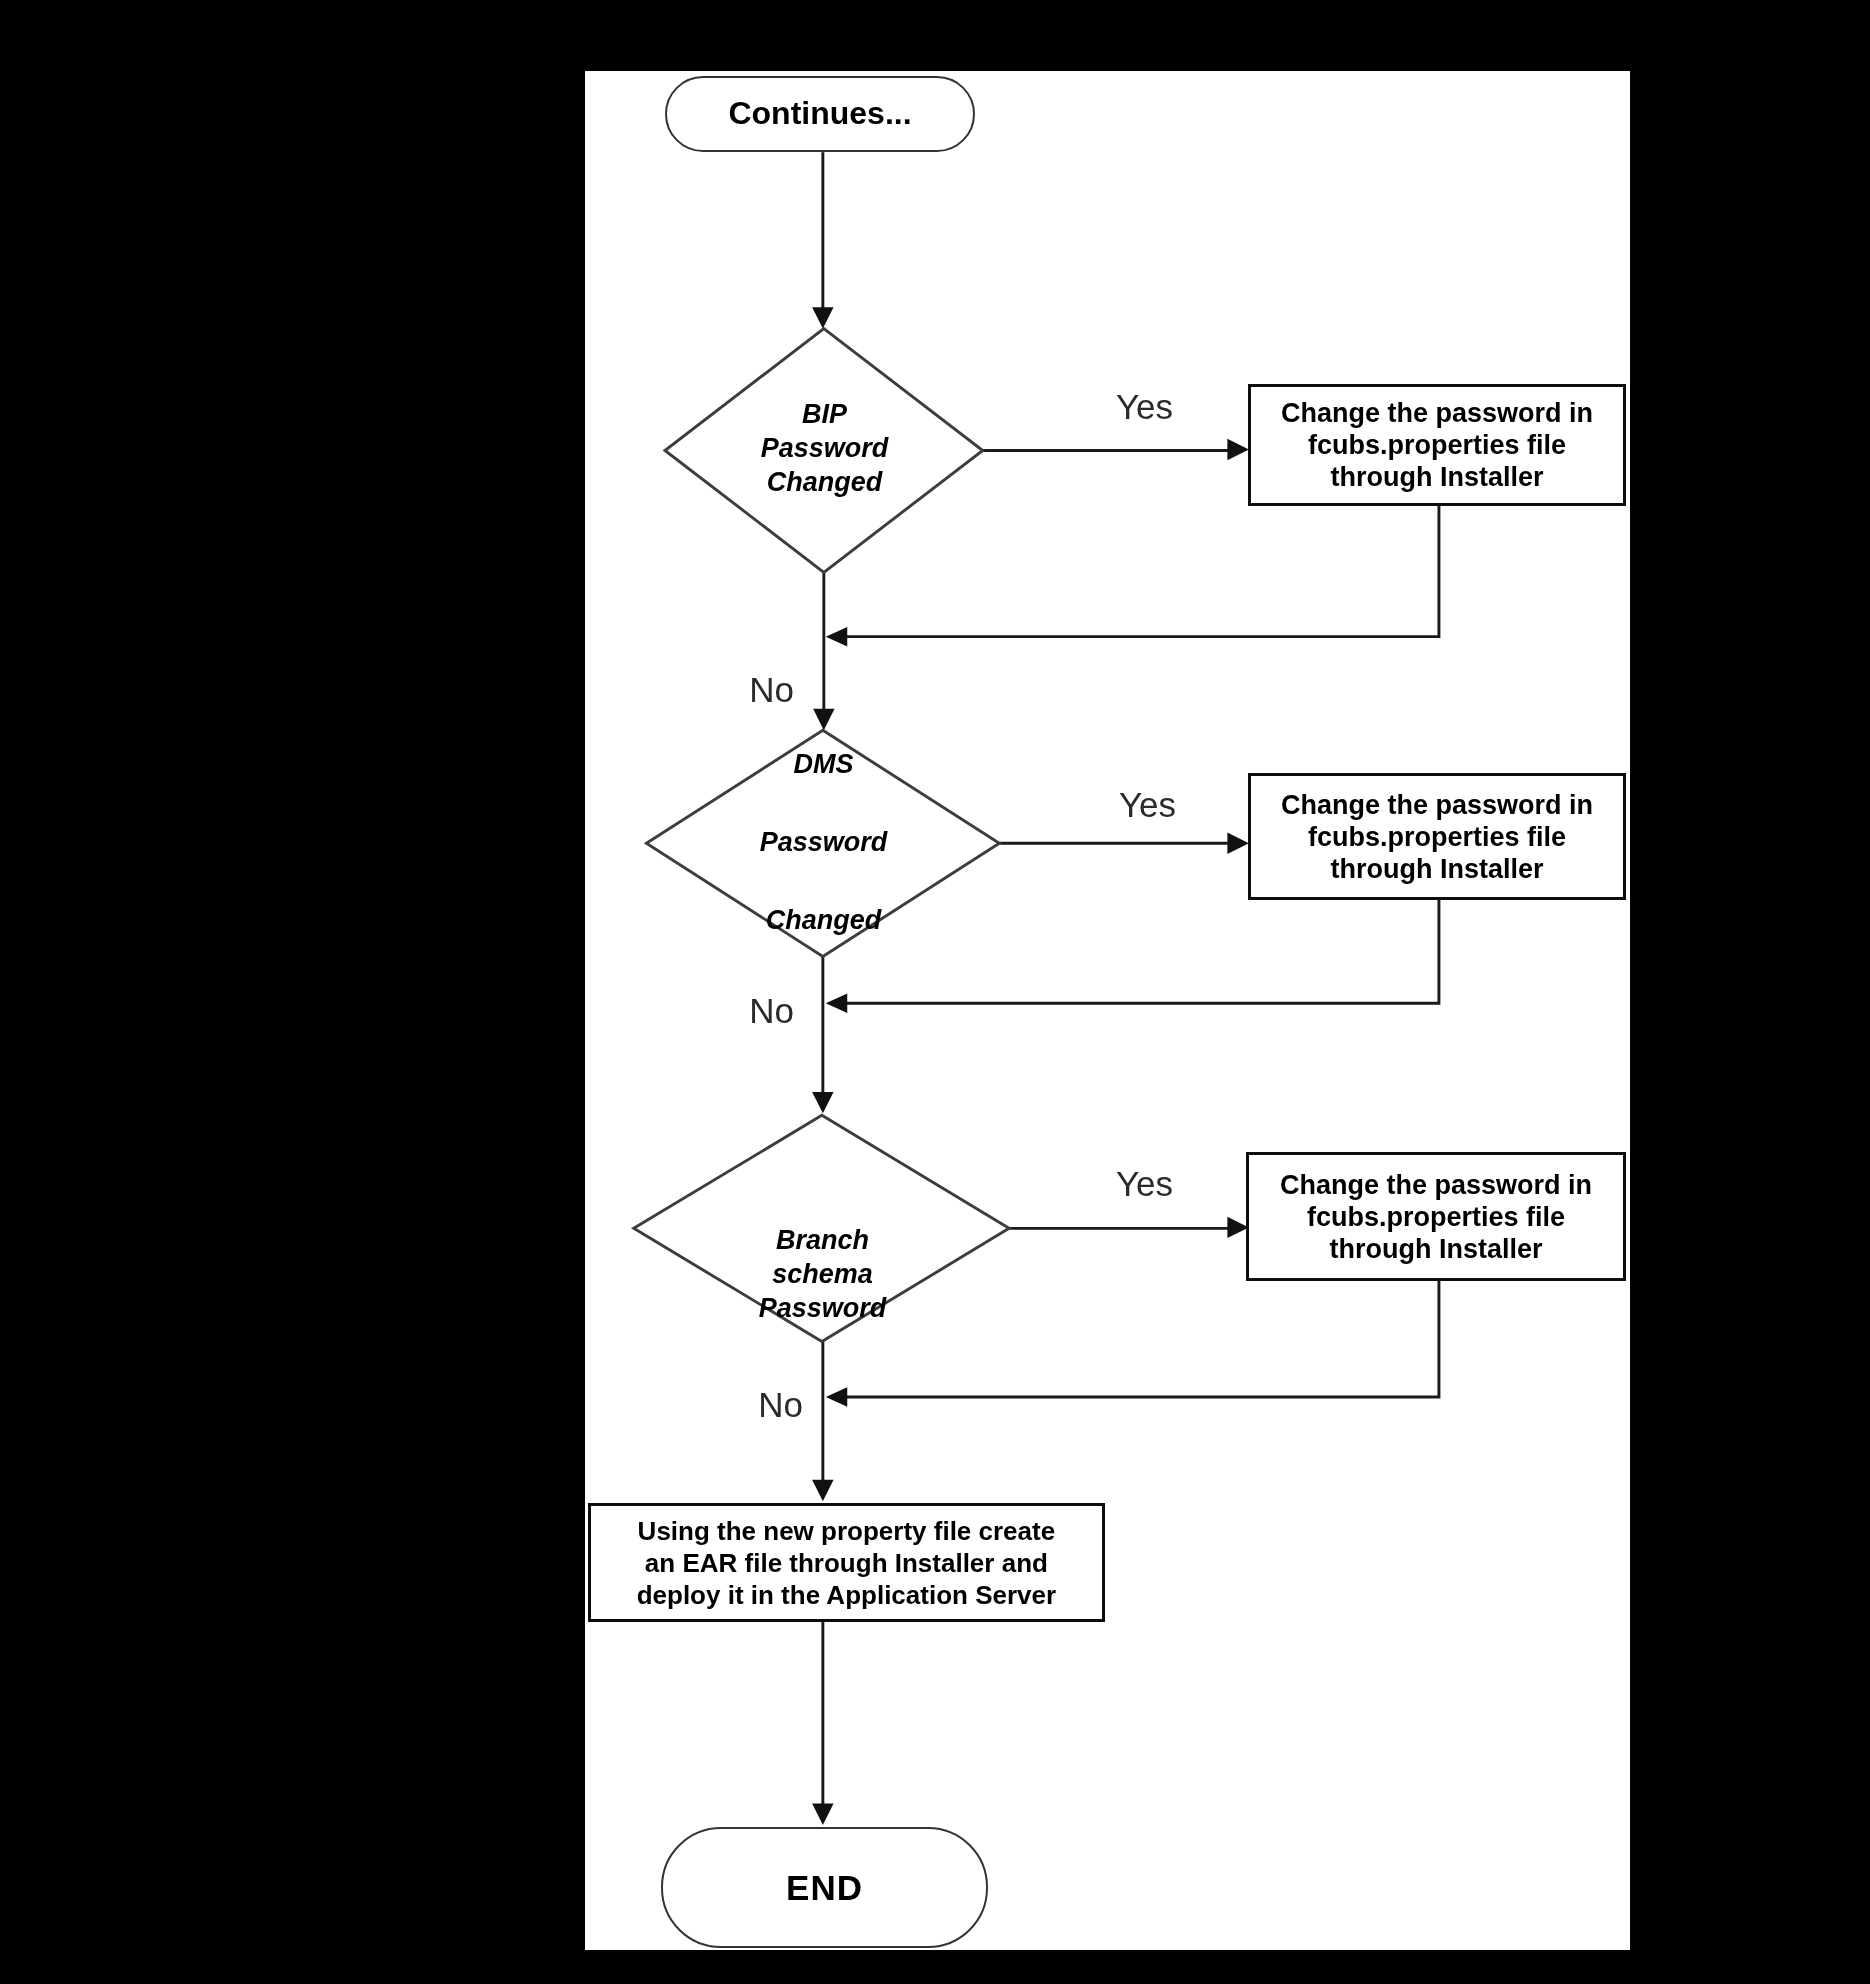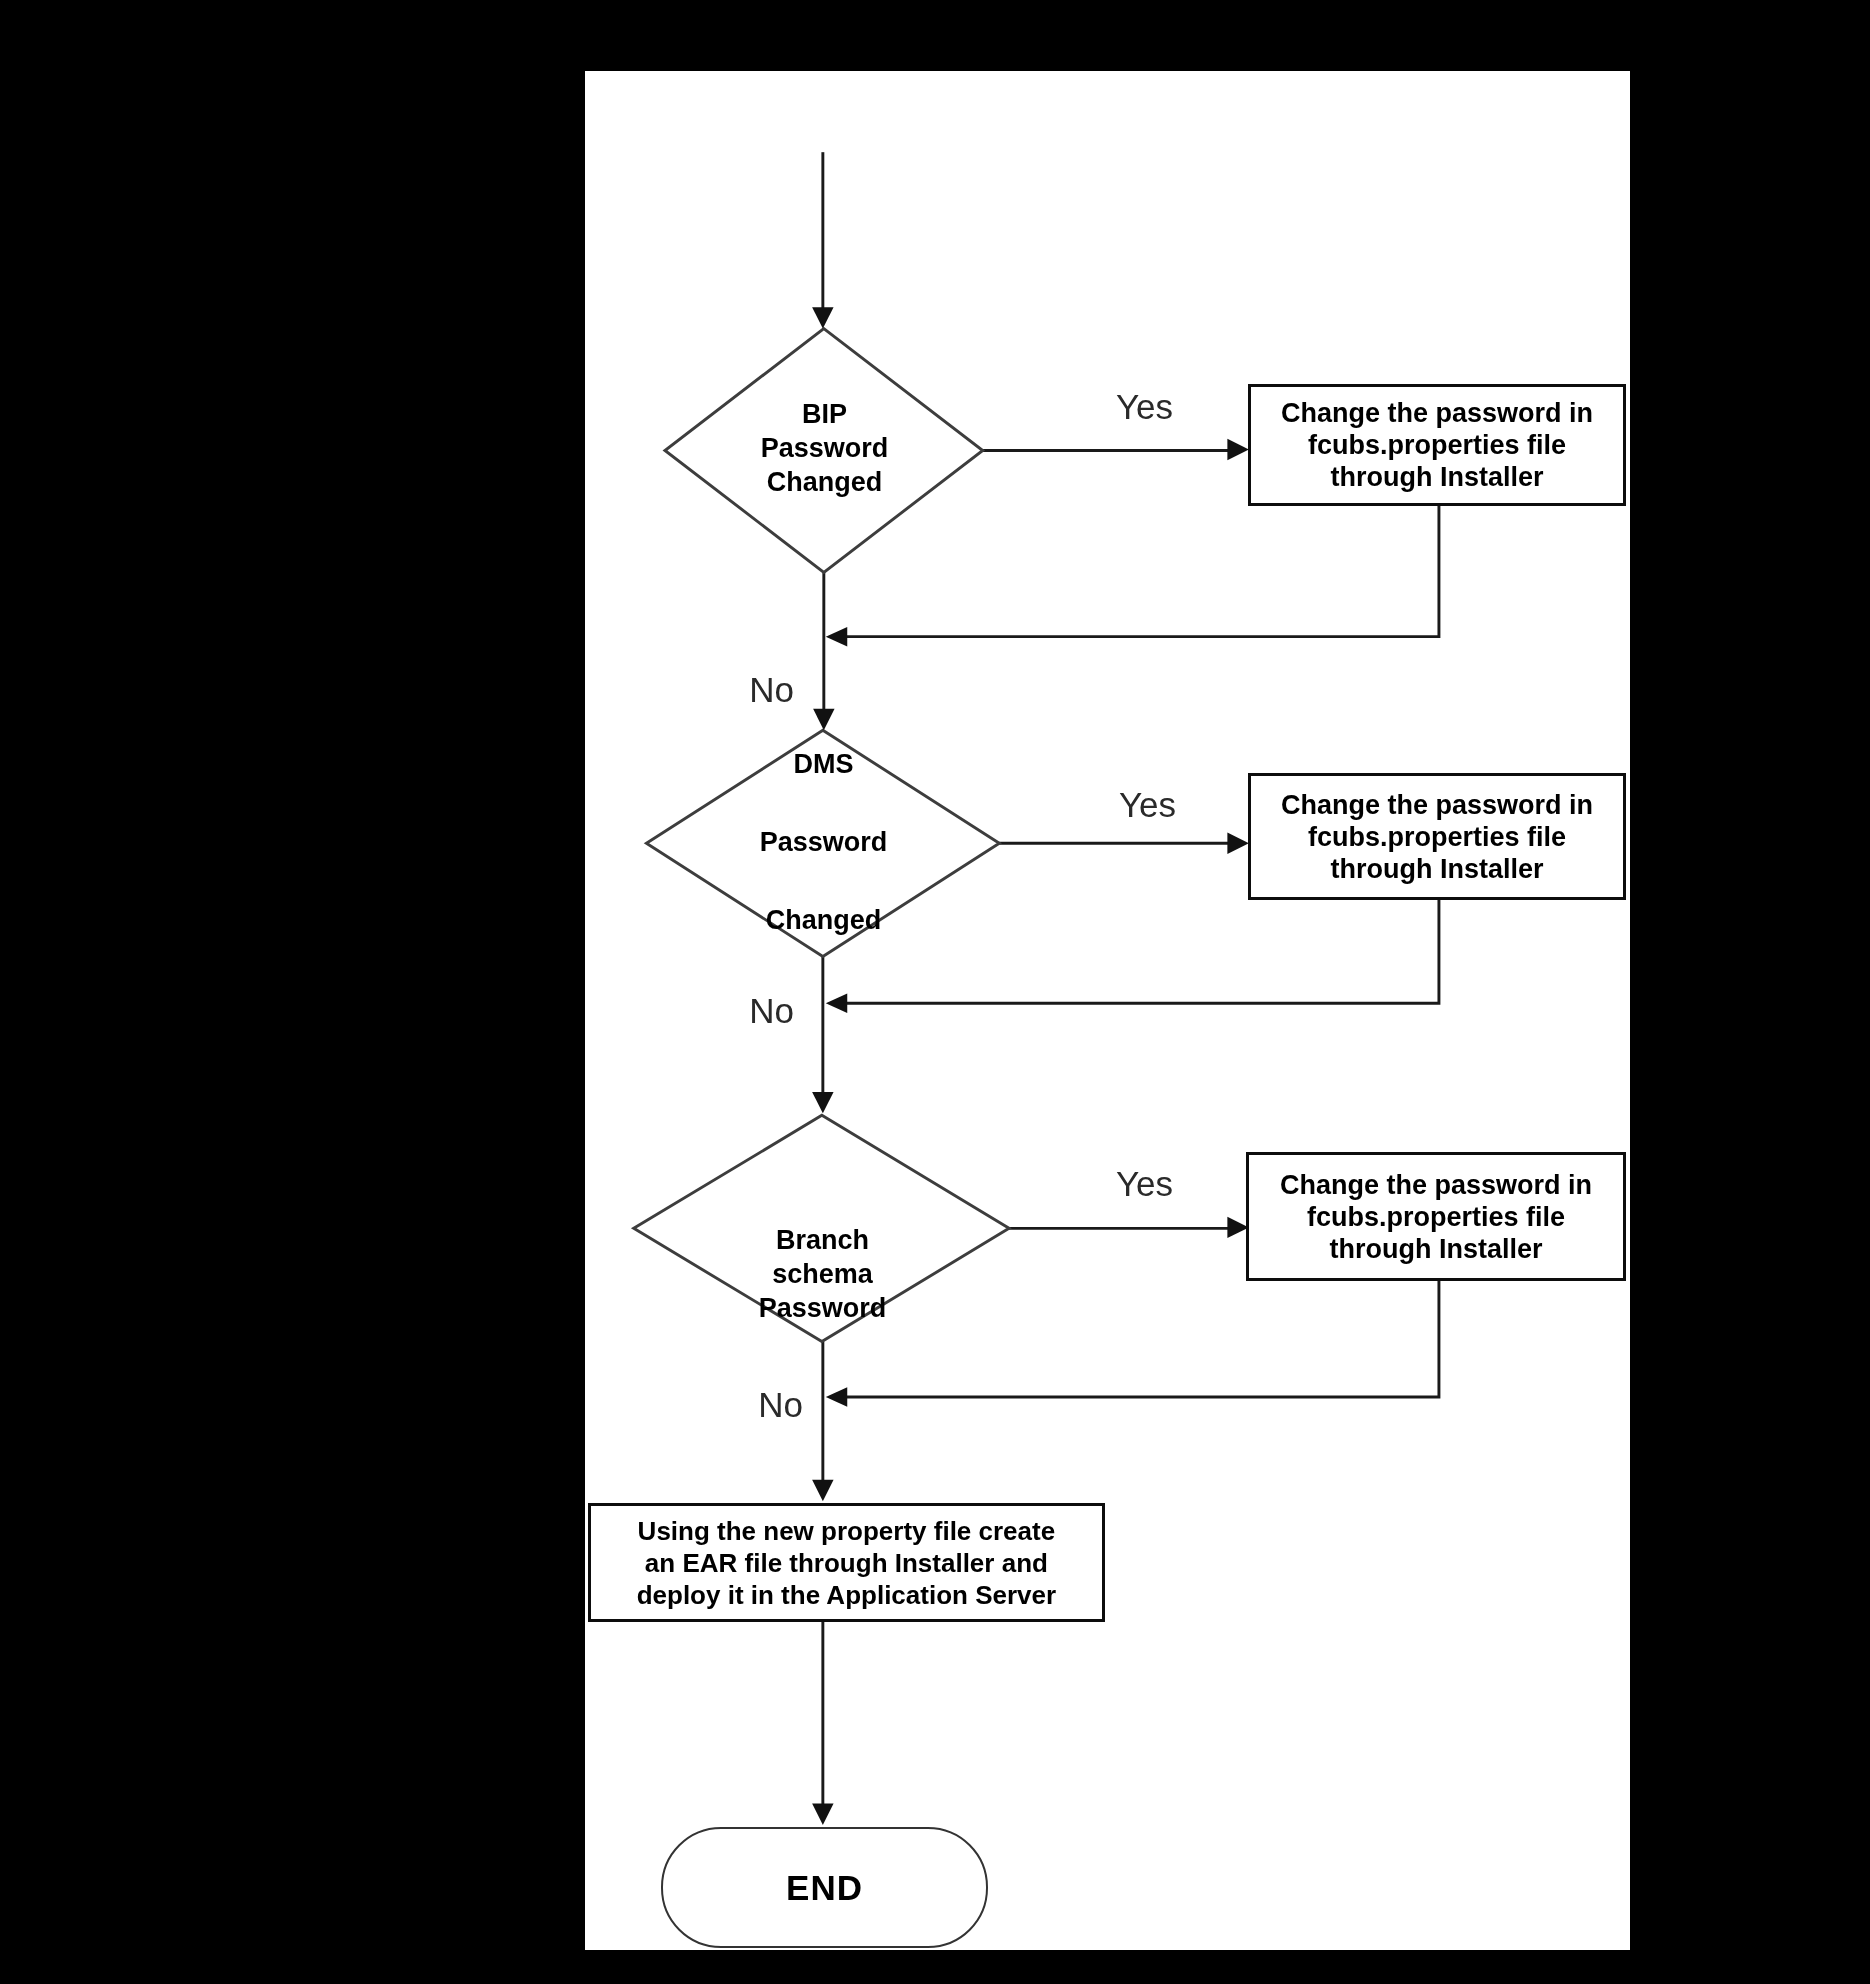--- a/index.html
+++ b/index.html
@@ -29,21 +29,21 @@
     border-radius:39px;
     font-size:32px;
   }
   .end-terminator{
     left:76px;top:1756px;width:327px;height:121px;
     border-radius:60px;
     font-size:35px;font-weight:700;letter-spacing:1px;
   }
   .diamond-text{
     font-weight:bold;color:#000;
-    font-size:27px;line-height:34px;
+    font-size:27px;line-height:34px;font-style:italic;
   }
   .d1{left:93px;top:326px;width:293px;height:102px;}
   .d2{left:92px;top:720px;width:293px;height:102px;gap:44px;}
   .d3{left:91px;top:1105px;width:293px;height:102px;margin-top:47px;}
   .action-box{
     border:3.9px solid #0d0d0d;background:#fff;
     font-weight:bold;color:#000;
     font-size:27px;line-height:32px;
   }
   .b1{left:663px;top:313px;width:378px;height:122px;}
@@ -110,20 +110,23 @@
       <polygon points="681,792 659,781 659,803"></polygon>
       <polygon points="247,956 269,946 269,966"></polygon>
       <polygon points="244,1069 233,1047 255,1047"></polygon>
       <polygon points="681,1186 659,1175 659,1197"></polygon>
       <polygon points="247,1360 269,1350 269,1370"></polygon>
       <polygon points="244,1467 233,1445 255,1445"></polygon>
       <polygon points="244,1799 233,1777 255,1777"></polygon>
     </g>
   </svg>
 
+  <div class="node terminator start-terminator">
+    <span>Continues...</span>
+  </div>
 
   <div class="node diamond-text d1">
     <span>BIP</span>
     <span>Password</span>
     <span>Changed</span>
   </div>
   <div class="edge-label yes1">Yes</div>
   <div class="edge-label no1">No</div>
   <div class="node action-box b1">
     <span>Change the password in</span>

